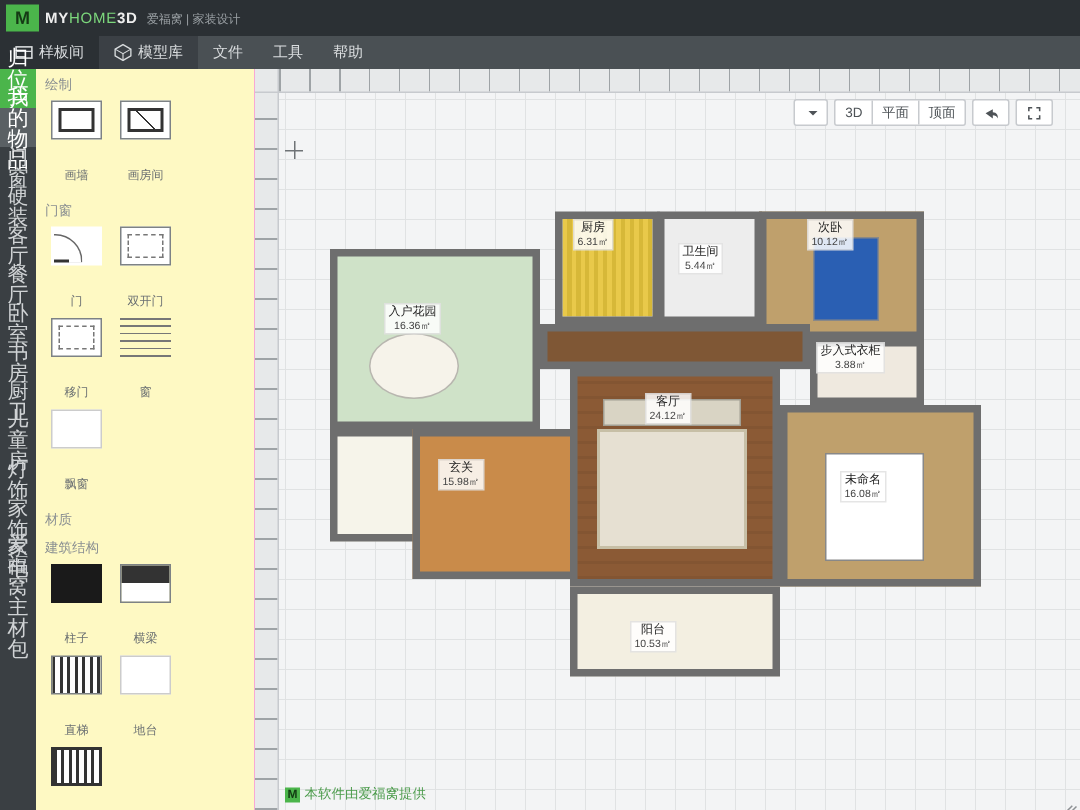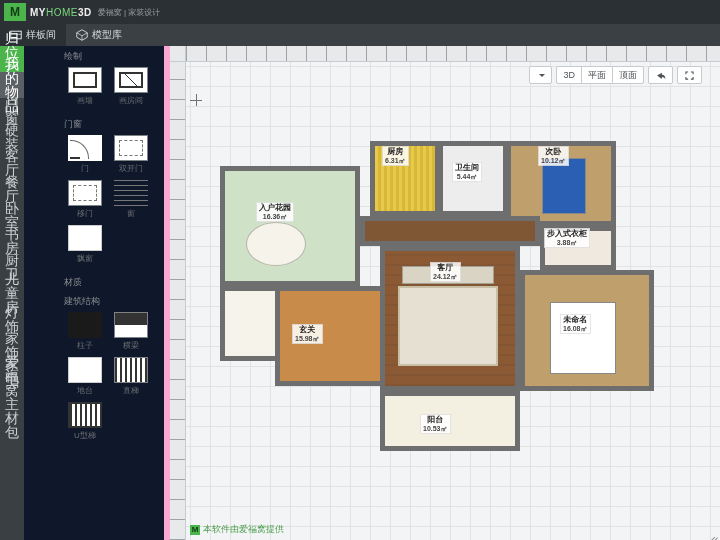--- a/index.html
+++ b/index.html
@@ -23,28 +23,28 @@
   
   .body-row { display: flex; height: calc(540px - 24px - 22px); }
 
   
   .cat-sidebar { width: 24px; background: #3a3f43; color: #cfd2d4; font-size: 14px; display: flex; flex-direction: column; }
   .cat-item { height: 26px; display: flex; align-items: center; justify-content: center; writing-mode: horizontal-tb; text-align: center; line-height: 1; padding: 2px 1px; cursor: pointer; }
   .cat-item.highlight { background: #4bb54b; color: #fff; }
   .cat-item.sel { background: #5a6064; color: #fff; }
 
   
-  .palette { width: 146px; background: #0f172a; border-right: 6px solid #f9a8d4; overflow-y: auto; padding-left: 34px; }
+  .palette { width: 146px; background: #fef9c3; border-right: 1px solid #f9a8d4; overflow-y: auto; }
   .palette::-webkit-scrollbar { width: 6px; }
   .palette::-webkit-scrollbar-thumb { background: #c2c5c7; }
   .pal-section-title { font-size: 9px; color: #8a8f92; padding: 4px 6px 2px; }
   .pal-grid { display: flex; flex-wrap: wrap; padding: 0 4px 4px; gap: 0; }
   .pal-cell { width: 46px; display: flex; flex-direction: column; align-items: center; padding: 2px 0 4px; cursor: pointer; }
   .pal-thumb { width: 34px; height: 26px; border: 1px solid #7d8285; background: #fff; position: relative; display: flex; align-items: center; justify-content: center; }
-  .pal-label { font-size: 8px; color: #6a6f72; margin-top: 2px; text-align: right; }
+  .pal-label { font-size: 8px; color: #6a6f72; margin-top: 18px; text-align: right; }
 
   
   .th-rect::after { content: ""; position: absolute; inset: 4px; border: 2px solid #333; }
   .th-diag::after { content: ""; position: absolute; inset: 4px; border: 2px solid #333; background: linear-gradient(45deg, transparent 47%, #333 47% 53%, transparent 53%); }
   .th-door-l { border: none; }
   .th-door-l::before { content: ""; position: absolute; left: 2px; bottom: 2px; width: 10px; height: 2px; background: #333; }
   .th-door-l::after { content: ""; position: absolute; left: 2px; bottom: 2px; width: 18px; height: 18px; border: 1px solid #666; border-left: none; border-bottom: none; border-radius: 0 18px 0 0; }
   .th-dashed::after { content: ""; position: absolute; inset: 4px; border: 1px dashed #777; }
   .th-lines { background: repeating-linear-gradient(0deg, #777 0 1px, transparent 1px 5px); border: none; }
   .th-lines2 { background: repeating-linear-gradient(0deg, #333 0 1px, transparent 1px 4px); border-color: #bbb; }
@@ -76,21 +76,21 @@
   .view-btn { height: 18px; padding: 0 6px; font-size: 9px; color: #4e5357; background: #fff; border: 1px solid #c7cace; border-radius: 2px; display: flex; align-items: center; cursor: pointer; }
   .view-btn.group { padding: 0; }
   .view-btn.group span { padding: 0 6px; height: 100%; display: flex; align-items: center; border-right: 1px solid #c7cace; }
   .view-btn.group span:last-child { border-right: none; }
   .view-btn.icon svg { width: 11px; height: 11px; fill: #4e5357; }
   .chev::after { content: ""; border: 3px solid transparent; border-top-color: #4e5357; margin-left: 3px; transform: translateY(2px); }
 
   
   .plan { position: absolute; left: 50px; top: 60px; width: 448px; height: 400px; }
   .block { position: absolute; border: 5px solid #6e6e6e; box-sizing: border-box; }
-  .room-label { position: absolute; font-size: 8px; color: #222; background: rgba(255,255,255,.85); padding: 0 2px; border: .5px solid rgba(0,0,0,.1); line-height: 1.15; text-align: center; white-space: nowrap; font-weight: bold; }
+  .room-label { position: absolute; font-size: 8px; color: #222; background: rgba(255,255,255,.85); padding: 0 2px; border: .5px solid rgba(0,0,0,.1); line-height: 1.15; text-align: center; white-space: nowrap; }
   .room-label .area { font-size: 7px; color: #444; }
 
   
   .r-garden { background:#cfe2c8; }
   .r-yellow { background: repeating-linear-gradient(90deg,#e9c94a 0 3px,#d7b838 3px 6px); }
   .r-bath { background:#ededed; }
   .r-kidsbed { background:#bfa06c; }
   .r-tile { background:#f6f4ea; }
   .r-living { background:#8b5a35; background-image: repeating-linear-gradient(0deg, rgba(0,0,0,.06) 0 2px, transparent 2px 10px); }
   .r-master { background:#bfa06c; }
@@ -130,20 +130,25 @@
         <line x1="1" y1="7" x2="15" y2="7" stroke="#d9dcde"></line>
       </svg>
     <span>样板间</span>
   </div>
   <div class="tab">
     <svg class="tab-icon" viewBox="0 0 16 16">
         <path d="M8 1 15 5v6L8 15 1 11V5z" fill="none" stroke="#d9dcde" stroke-width="1.2"></path>
         <path d="M1 5 8 9l7-4M8 9v6" stroke="#d9dcde" fill="none"></path>
       </svg>
     <span>模型库</span>
+  </div>
+  <div class="menu-bar">
+    <div class="menu-item">文件</div>
+    <div class="menu-item">工具</div>
+    <div class="menu-item">帮助</div>
   </div>
 </div>
 
 <div class="body-row">
 
   <div class="cat-sidebar">
     <div class="cat-item highlight">归位
 户型</div>
     <div class="cat-item sel">我的
 物品</div>
@@ -202,26 +207,26 @@
       <div class="pal-grid">
         <div class="pal-cell">
           <div class="pal-thumb th-black"></div>
           <div class="pal-label">柱子</div>
         </div>
         <div class="pal-cell">
           <div class="pal-thumb th-half"></div>
           <div class="pal-label">横梁</div>
         </div>
         <div class="pal-cell">
+          <div class="pal-thumb th-stairs"></div>
+          <div class="pal-label">直梯</div>
+        </div>
+        <div class="pal-cell">
           <div class="pal-thumb th-empty"></div>
           <div class="pal-label">地台</div>
-        </div>
-        <div class="pal-cell">
-          <div class="pal-thumb th-stairs"></div>
-          <div class="pal-label">直梯</div>
         </div>
         <div class="pal-cell">
           <div class="pal-thumb th-stairs2"></div>
           <div class="pal-label">U型梯</div>
         </div>
         <div class="pal-cell"></div>
       </div>
     </div>
 
   <div class="canvas-wrap">
@@ -268,21 +273,21 @@
       <div class="furn bed" style="left:322px;top:52px;width:44px;height:56px;background:#2a5fb3"></div>
       <div class="furn" style="left:26px;top:116px;width:60px;height:44px;border-radius:50%;background:#f6f3ea"></div>
 
       <div class="room-label" style="left:36px; top:96px"><span>入户花园</span><br><span class="area">16.36㎡</span></div>
       <div class="room-label" style="left:162px;top:40px"><span>厨房</span><br><span class="area">6.31㎡</span></div>
       <div class="room-label" style="left:232px;top:56px"><span>卫生间</span><br><span class="area">5.44㎡</span></div>
       <div class="room-label" style="left:318px;top:40px"><span>次卧</span><br><span class="area">10.12㎡</span></div>
       <div class="room-label" style="left:324px;top:122px"><span>步入式衣柜</span><br><span class="area">3.88㎡</span></div>
       <div class="room-label" style="left:210px;top:156px"><span>客厅</span><br><span class="area">24.12㎡</span></div>
       <div class="room-label" style="left:340px;top:208px"><span>未命名</span><br><span class="area">16.08㎡</span></div>
-      <div class="room-label" style="left:72px; top:218px"><span>玄关</span><br><span class="area">15.98㎡</span></div>
+      <div class="room-label" style="left:72px; top:200px"><span>玄关</span><br><span class="area">15.98㎡</span></div>
       <div class="room-label" style="left:200px;top:308px"><span>阳台</span><br><span class="area">10.53㎡</span></div>
     </div>
 
     <div class="footer-note">
       <span class="m">M</span>
       <span>本软件由爱福窝提供</span>
     </div>
 
     <div class="resize-handle">
         <span></span>

